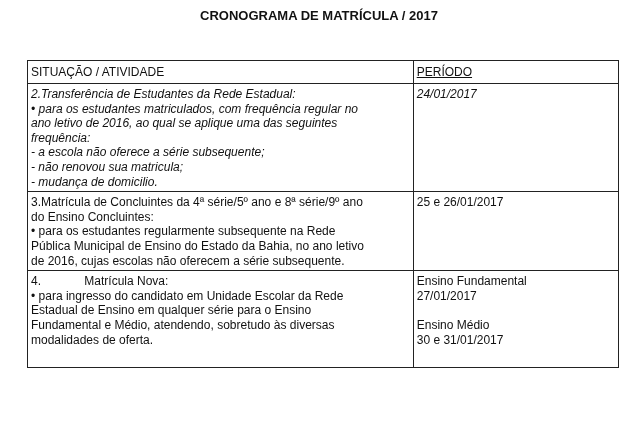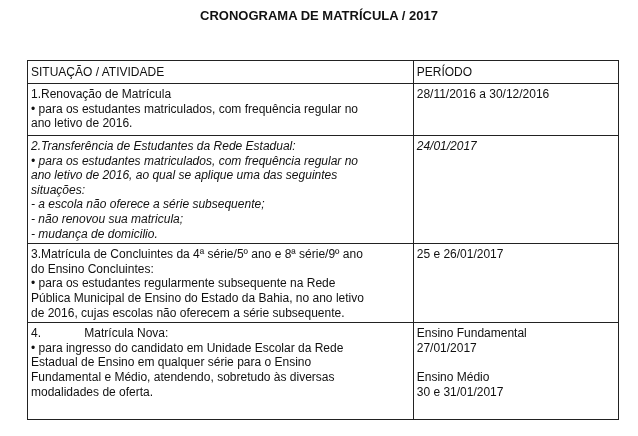--- a/index.html
+++ b/index.html
@@ -17,58 +17,48 @@
       position: absolute; left: 27px; top: 60px;
       width: 592px; border-collapse: collapse;
       font-size: 12px; line-height: 14.6px;
     }
     table.schedule td, table.schedule th {
       border: 1.5px solid #222222; vertical-align: top;
       padding: 3px 4px 2px 3px; text-align: left; font-weight: normal;
     }
     table.schedule th { padding-top: 4px; padding-bottom: 3px; }
     .col-activity { width: 384px; }
-    .col-period { width: 200px; }
+    .col-period { width: 200px; text-decoration: underline; }
     .line { display: block; white-space: pre-wrap; }
     .gap { display: block; height: 14.6px; }
     tr.r-head { height: 23px; }
     tr.r1 { height: 52px; }
     tr.r2 { height: 107px; font-style: italic; }
     tr.r3 { height: 79px; margin-top: 36px; }
     tr.r4 { height: 97px; }
   </style>
 </head>
 <body>
 
 <div class="title">CRONOGRAMA DE MATRÍCULA / 2017</div>
 
 <table class="schedule">
   <tbody>
       <tr class="r-head">
     <th class="col-activity">SITUAÇÃO / ATIVIDADE</th>
     <th class="col-period">PERÍODO</th>
   </tr>
 
-  <tr class="r1">
-    <td>
-      <span class="line">1.Renovação de Matrícula</span>
-      <span class="line">• para os estudantes matriculados, com frequência regular no</span>
-      <span class="line">ano letivo de 2016.</span>
-    </td>
-    <td>
-      <span class="line">28/11/2016 a 30/12/2016</span>
-    </td>
-  </tr>
 
   <tr class="r2">
     <td>
       <span class="line">2.Transferência de Estudantes da Rede Estadual:</span>
       <span class="line">• para os estudantes matriculados, com frequência regular no</span>
       <span class="line">ano letivo de 2016, ao qual se aplique uma das seguintes</span>
-      <span class="line">situações:</span>
+      <span class="line">frequência:</span>
       <span class="line">- a escola não oferece a série subsequente;</span>
       <span class="line">- não renovou sua matricula;</span>
       <span class="line">- mudança de domicilio.</span>
     </td>
     <td>
       <span class="line">24/01/2017</span>
     </td>
   </tr>
 
   <tr class="r3">

